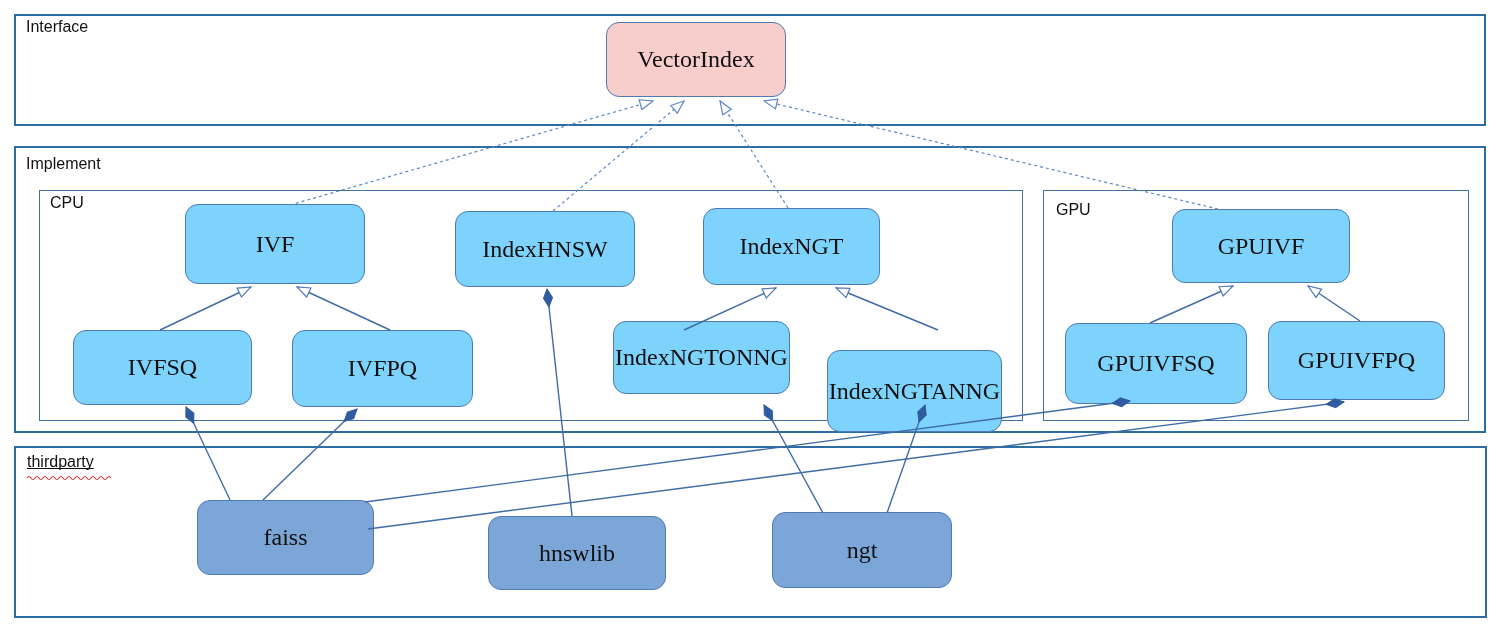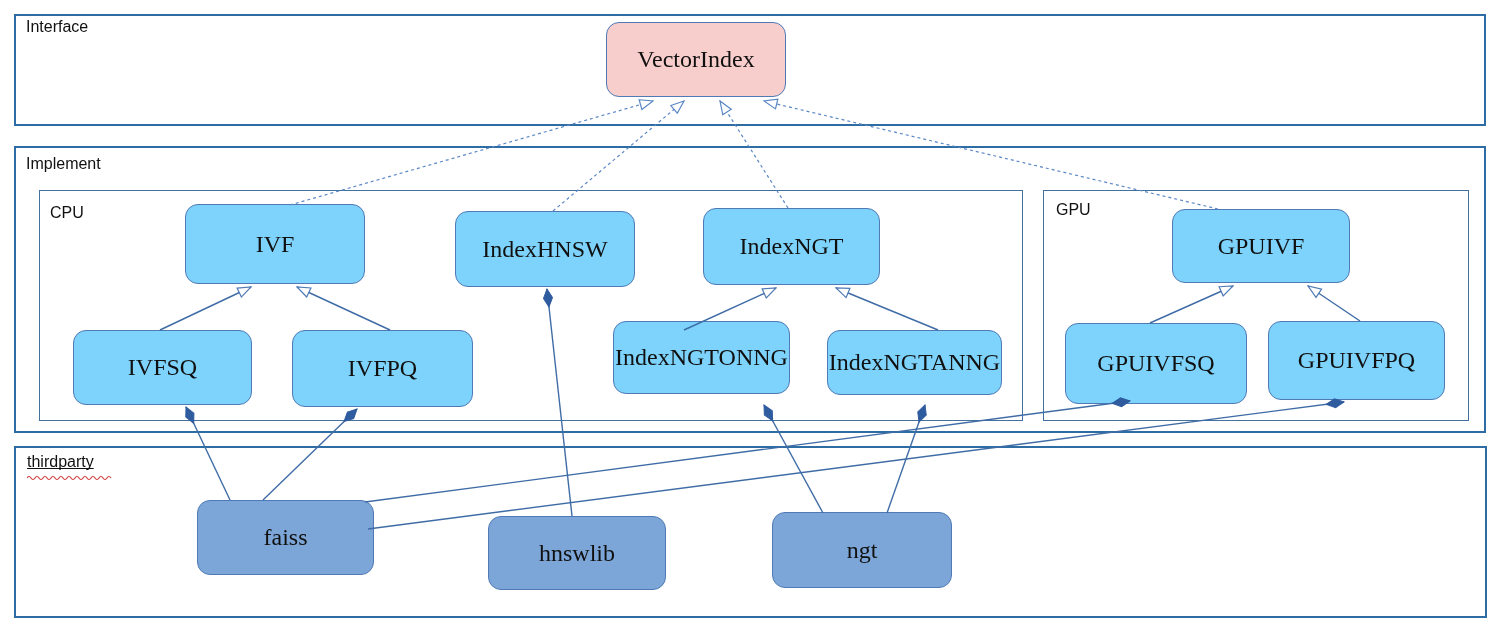--- a/index.html
+++ b/index.html
@@ -52,21 +52,21 @@
 
 <div id="canvas">
 
   <div class="container" style="left:14px;top:14px;width:1472px;height:112px"></div>
   <span class="group-label" style="left:26px;top:18px">Interface</span>
 
   <div class="container" style="left:14px;top:146px;width:1472px;height:287px"></div>
   <span class="group-label" style="left:26px;top:155px">Implement</span>
 
   <div class="container inner" style="left:39px;top:190px;width:984px;height:231px"></div>
-  <span class="group-label" style="left:50px;top:204px">CPU</span>
+  <span class="group-label" style="left:50px;top:194px">CPU</span>
 
   <div class="container inner" style="left:1043px;top:190px;width:426px;height:231px"></div>
   <span class="group-label" style="left:1056px;top:201px">GPU</span>
 
   <div class="container" style="left:14px;top:446px;width:1473px;height:172px"></div>
   <span class="group-label" style="left:27px;top:453px">
     <span class="underlined">thirdparty</span>
     <svg class="squiggle" width="86" height="7">
       <path d="M0 4 Q2 1 4 4 T8 4 T12 4 T16 4 T20 4 T24 4 T28 4 T32 4 T36 4 T40 4 T44 4 T48 4 T52 4 T56 4 T60 4 T64 4 T68 4 T72 4 T76 4 T80 4 T84 4" stroke="#d23b3b" stroke-width="1.2" fill="none"></path>
     </svg>
@@ -93,21 +93,21 @@
     </div>
 
   <div class="node green" style="left:292px;top:330px;width:181px;height:77px">
     <span>IVFPQ</span>
     </div>
 
   <div class="node green" style="left:613px;top:321px;width:177px;height:73px">
     <span>IndexNGTONNG</span>
     </div>
 
-  <div class="node green" style="left:827px;top:330px;width:175px;height:65px">
+  <div class="node green" style="left:827px;top:350px;width:175px;height:82px">
     <span>IndexNGTANNG</span>
     </div>
 
   <div class="node green" style="left:1172px;top:209px;width:178px;height:74px">
     <span>GPUIVF</span>
     </div>
 
   <div class="node green" style="left:1065px;top:323px;width:182px;height:81px">
     <span>GPUIVFSQ</span>
     </div>

